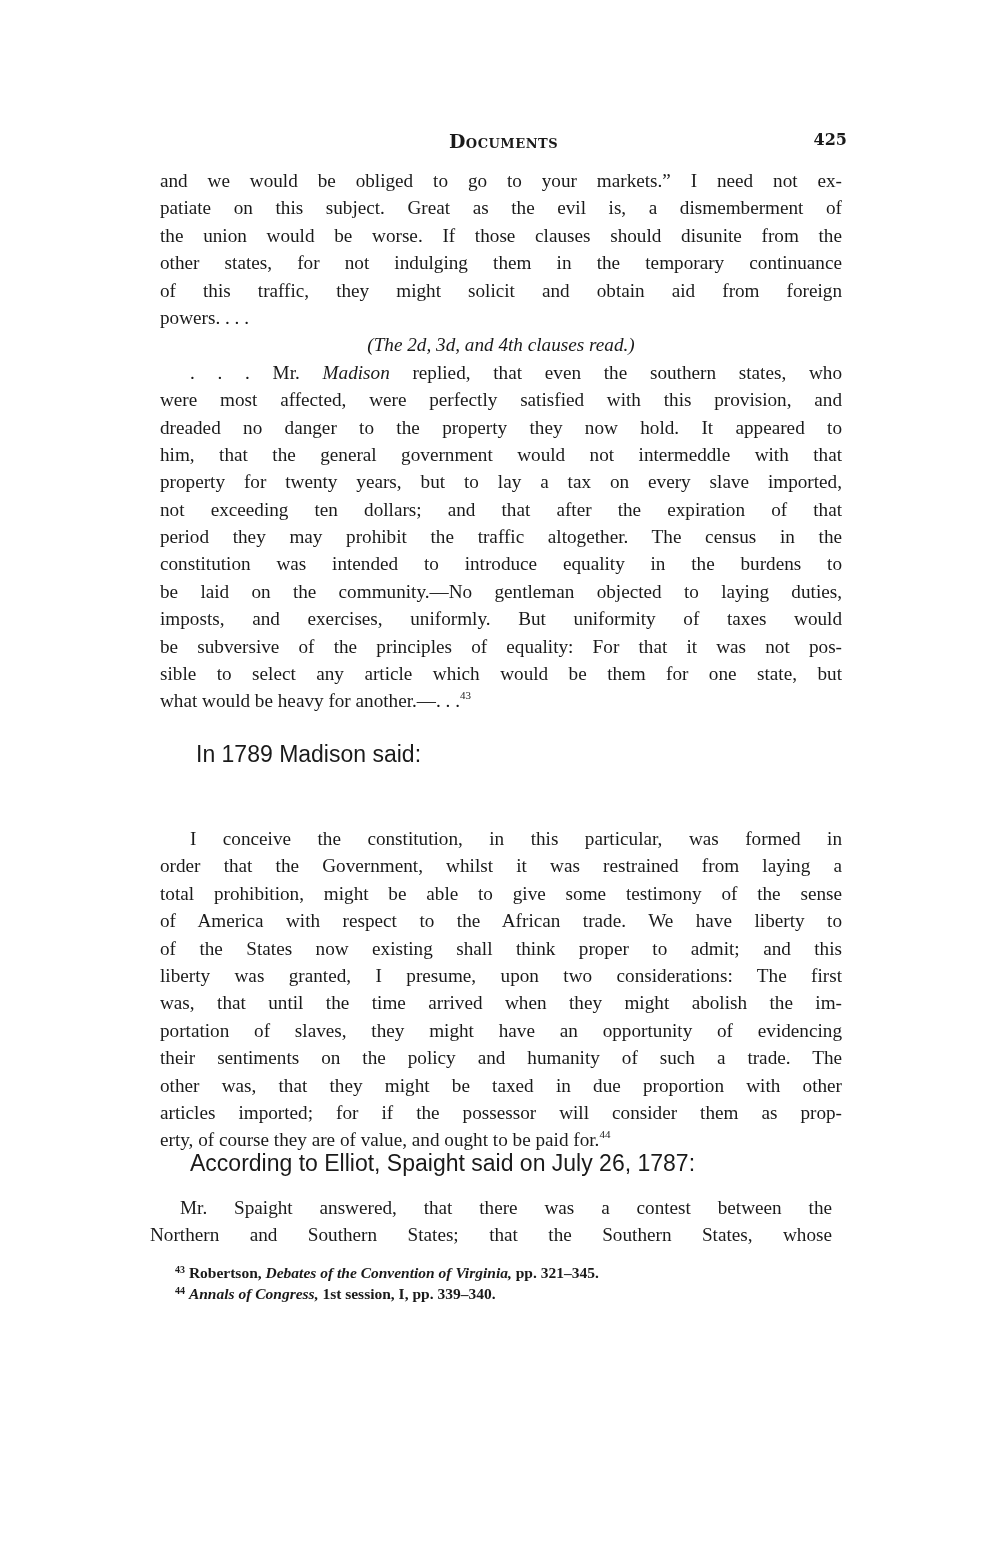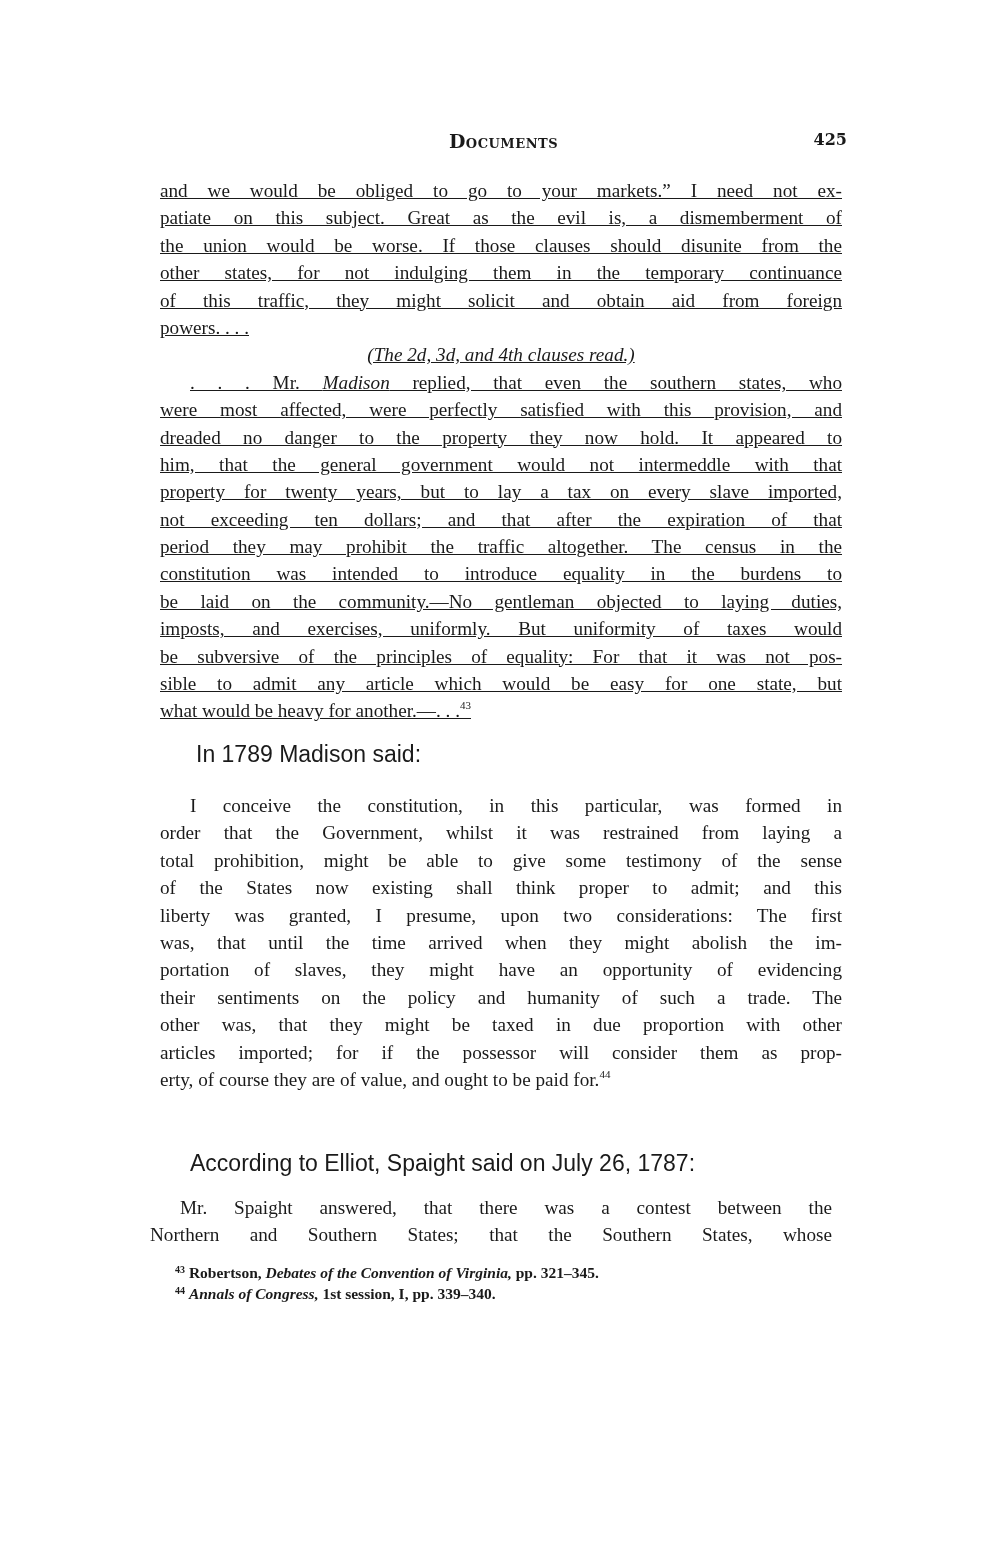--- a/index.html
+++ b/index.html
@@ -26,49 +26,50 @@
 </head>
 <body>
 
 <div class="page">
 
   <div class="running-head">
     <span class="rh-title">Documents</span>
     <span class="rh-num">425</span>
   </div>
 
-  <div class="block" style="top:177px;text-decoration:underline;">
+  <div class="block" style="top:167px;">
     <span class="line">and we would be obliged to go to your markets.”  I need not ex-</span>
     <span class="line">patiate on this subject.  Great as the evil is, a dismemberment of</span>
     <span class="line">the union would be worse.  If those clauses should disunite from the</span>
     <span class="line">other states, for not indulging them in the temporary continuance</span>
     <span class="line">of this traffic, they might solicit and obtain aid from foreign</span>
     <span class="line last">powers. . . .</span>
     <span class="line center it">(The 2d, 3d, and 4th clauses read.)</span>
     <span class="line indent"><span>. . . Mr. </span><span class="it">Madison</span><span> replied, that even the southern states, who</span></span>
     <span class="line">were most affected, were perfectly satisfied with this provision, and</span>
     <span class="line">dreaded no danger to the property they now hold.  It appeared to</span>
     <span class="line">him, that the general government would not intermeddle with that</span>
     <span class="line">property for twenty years, but to lay a tax on every slave imported,</span>
     <span class="line">not exceeding ten dollars; and that after the expiration of that</span>
     <span class="line">period they may prohibit the traffic altogether.  The census in the</span>
     <span class="line">constitution was intended to introduce equality in the burdens to</span>
     <span class="line">be laid on the community.—No gentleman objected to laying duties,</span>
     <span class="line">imposts, and exercises, uniformly.  But uniformity of taxes would</span>
     <span class="line">be subversive of the principles of equality: For that it was not pos-</span>
-    <span class="line">sible to admit any article which would be easy for one state, but</span>
+    <span class="line">sible to select any article which would be them for one state, but</span>
     <span class="line last"><span>what would be heavy for another.—. . .</span><sup>43</sup></span>
   </div>
 
   <div class="heading" style="left:196px; top:741px;">In 1789 Madison said:</div>
 
-  <div class="block" style="top:792px;">
+  <div class="block" style="top:825px;">
     <span class="line indent">I conceive the constitution, in this particular, was formed in</span>
     <span class="line">order that the Government, whilst it was restrained from laying a</span>
     <span class="line">total prohibition, might be able to give some testimony of the sense</span>
+    <span class="line">of America with respect to the African trade.  We have liberty to</span>
     <span class="line">of the States now existing shall think proper to admit; and this</span>
     <span class="line">liberty was granted, I presume, upon two considerations: The first</span>
     <span class="line">was, that until the time arrived when they might abolish the im-</span>
     <span class="line">portation of slaves, they might have an opportunity of evidencing</span>
     <span class="line">their sentiments on the policy and humanity of such a trade.  The</span>
     <span class="line">other was, that they might be taxed in due proportion with other</span>
     <span class="line">articles imported; for if the possessor will consider them as prop-</span>
     <span class="line last"><span>erty, of course they are of value, and ought to be paid for.</span><sup>44</sup></span>
   </div>
 

